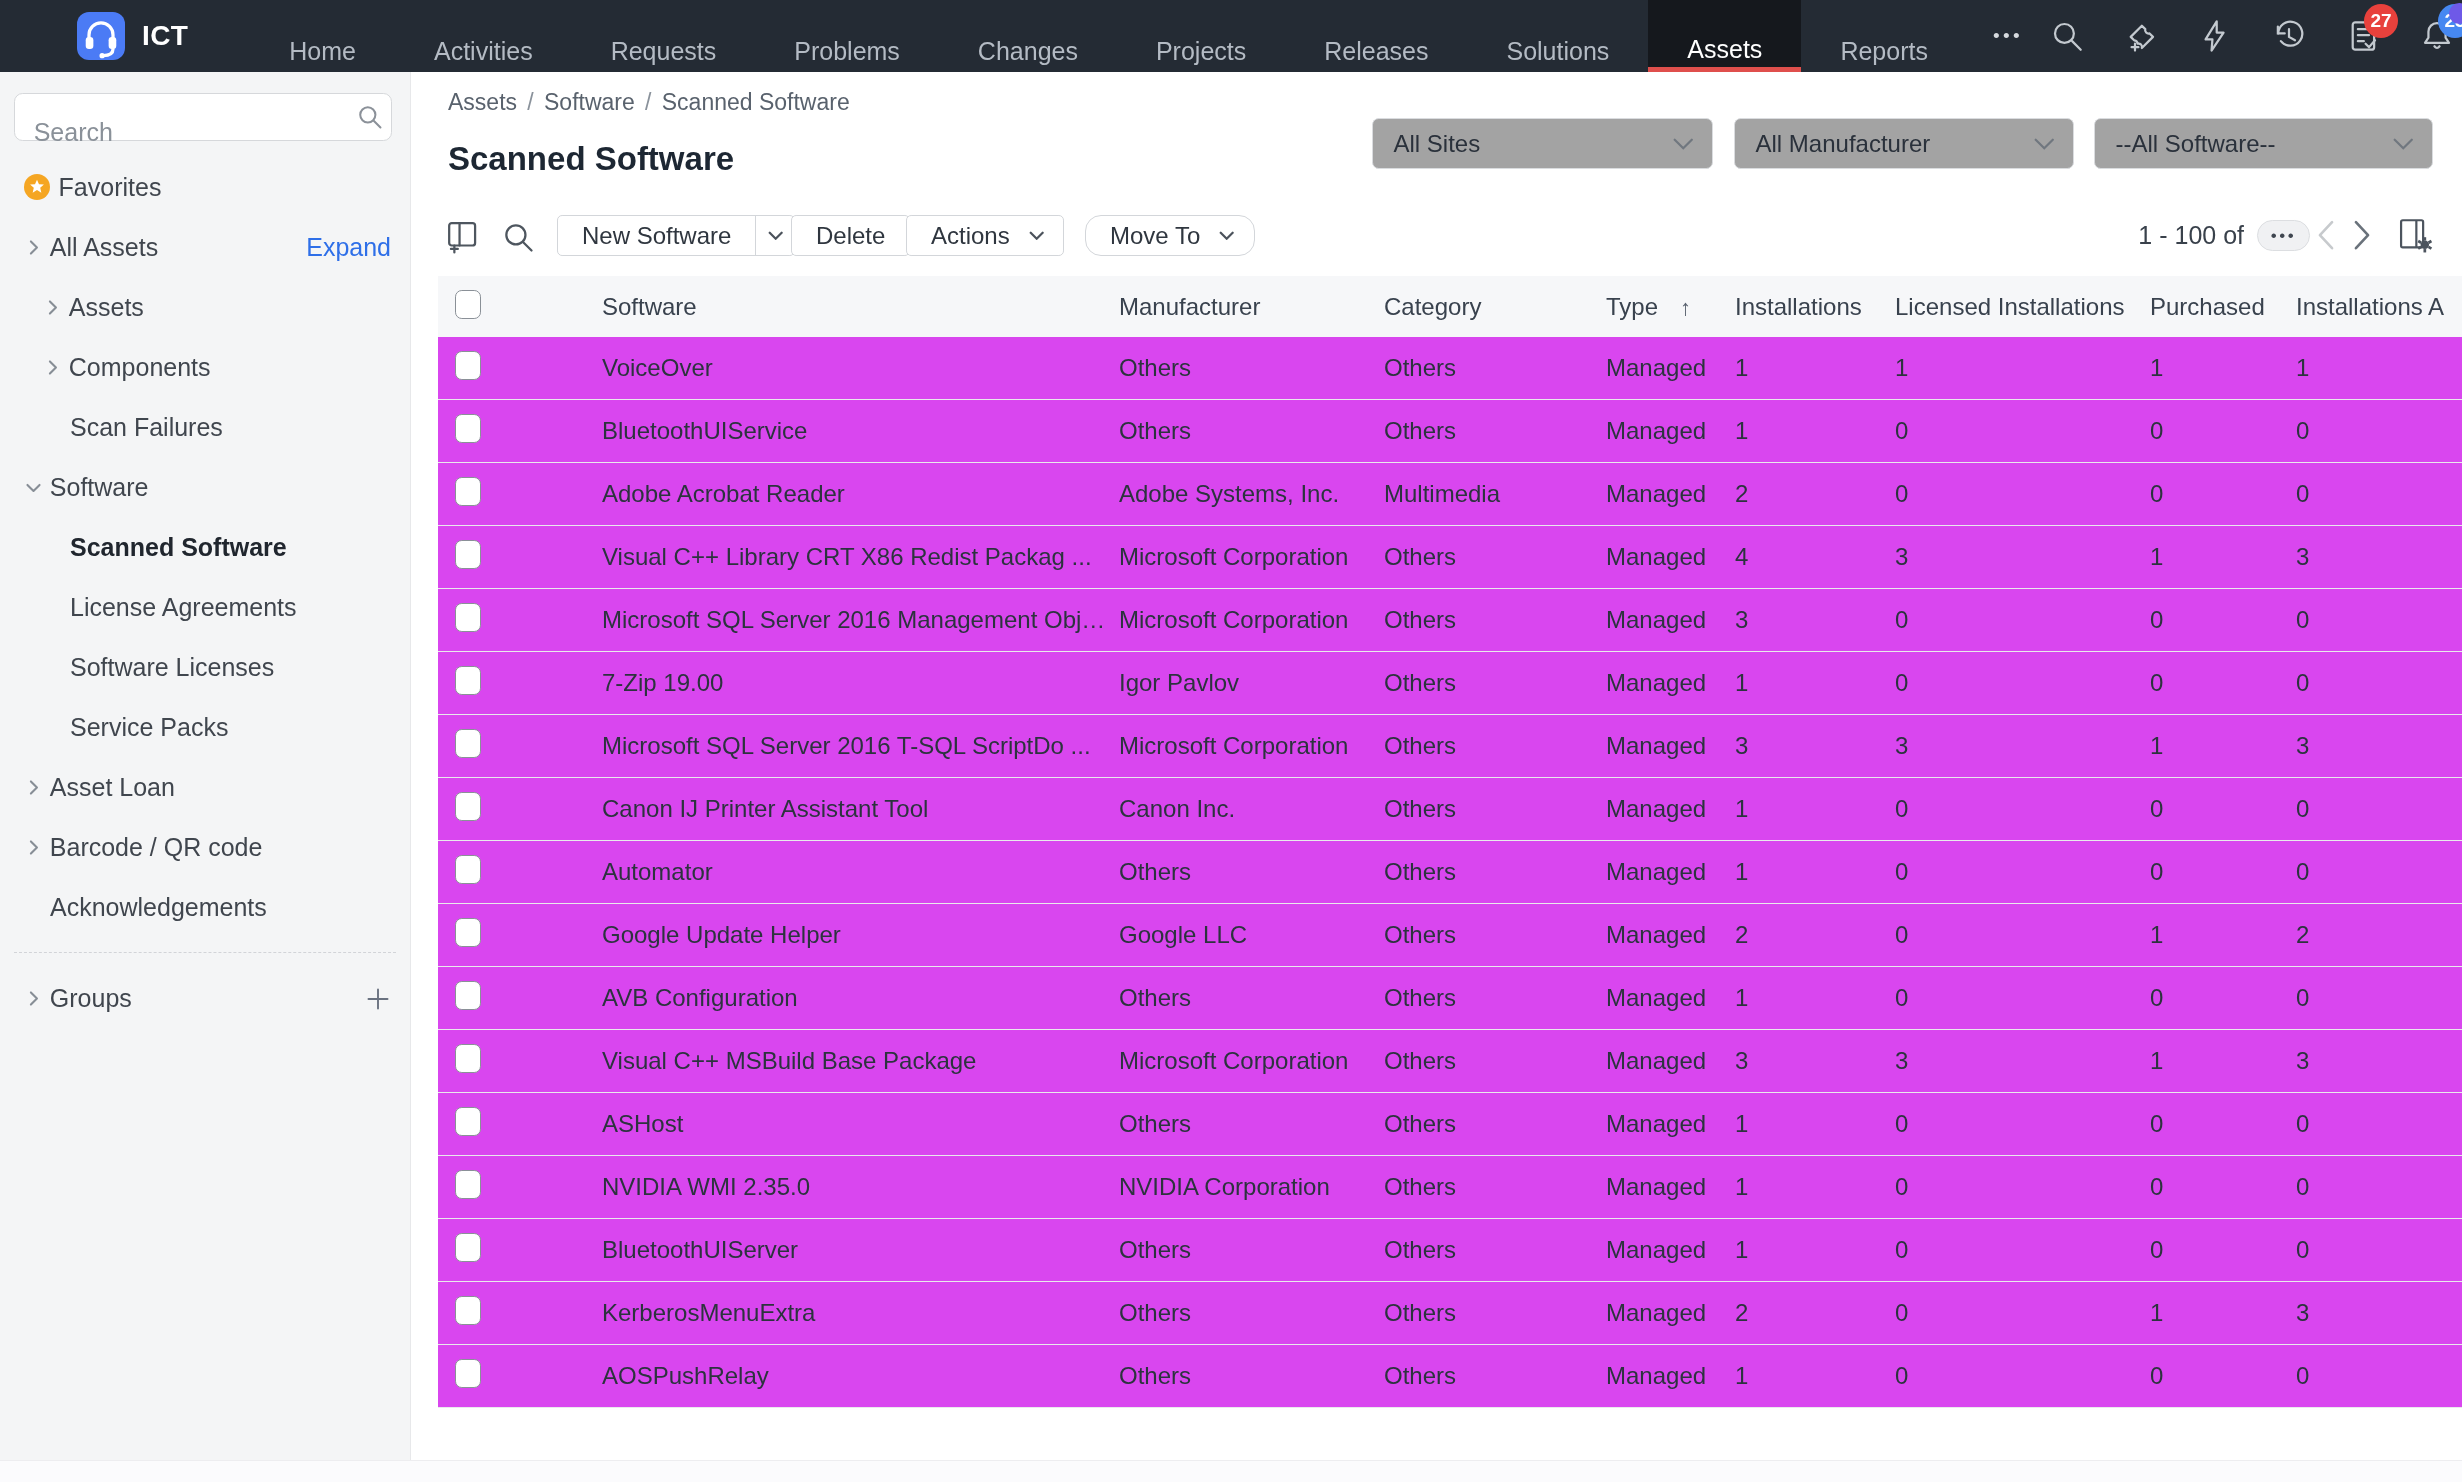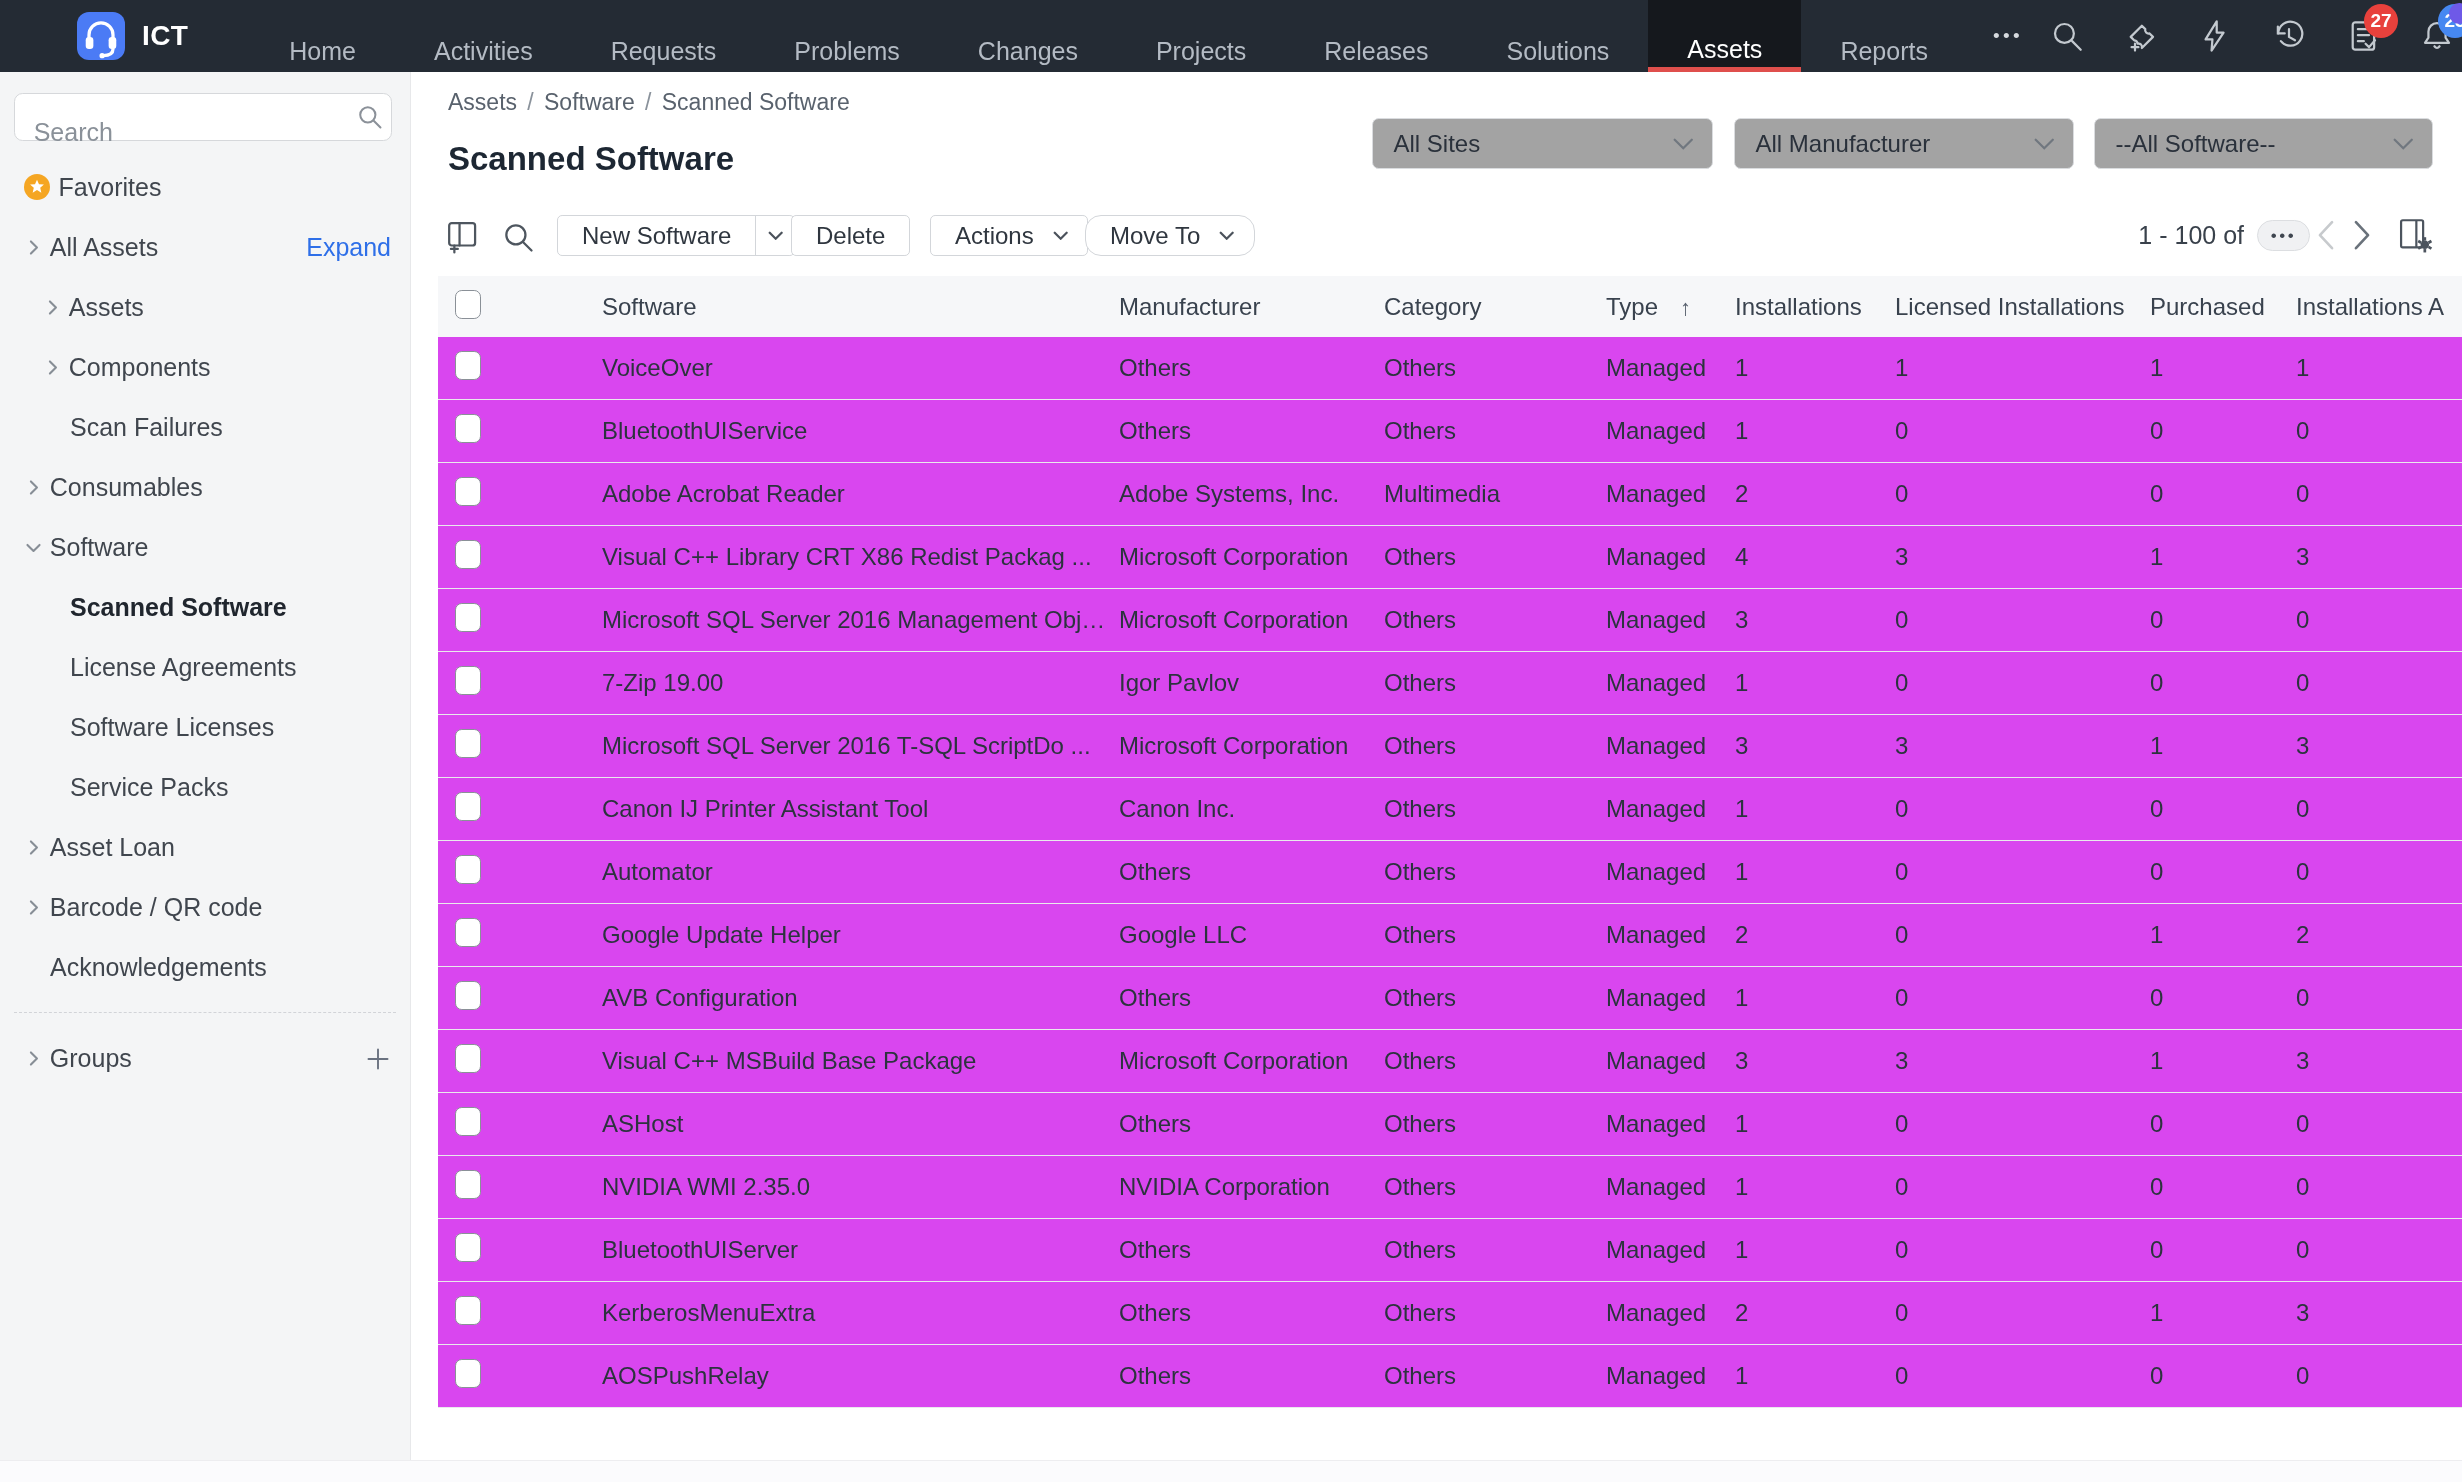--- a/index.html
+++ b/index.html
@@ -205,26 +205,20 @@
         <svg class="chev" viewBox="0 0 22 22" fill="none" stroke="#878e96" stroke-width="2.4" stroke-linecap="round" stroke-linejoin="round">
           <polyline points="8,4 15,11 8,18"></polyline>
         </svg>
         <span>Components</span>
       </li>
       <li class="side-item lv1 nochev">
         <span>Scan Failures</span>
       </li>
       <li class="side-item lv0">
         <svg class="chev" viewBox="0 0 22 22" fill="none" stroke="#878e96" stroke-width="2.4" stroke-linecap="round" stroke-linejoin="round">
-          <polyline points="8,4 15,11 8,18"></polyline>
-        </svg>
-        <span>Consumables</span>
-      </li>
-      <li class="side-item lv0">
-        <svg class="chev" viewBox="0 0 22 22" fill="none" stroke="#878e96" stroke-width="2.4" stroke-linecap="round" stroke-linejoin="round">
           <polyline points="4,8 11,15 18,8"></polyline>
         </svg>
         <span>Software</span>
       </li>
       <li class="side-item lv1 nochev selected">
         <span>Scanned Software</span>
       </li>
       <li class="side-item lv1 nochev">
         <span>License Agreements</span>
       </li>
@@ -310,21 +304,21 @@
   <span class="lbl">New Software</span>
   <span class="split-caret">
     <svg viewBox="0 0 18 11" fill="none" stroke="#4b525b" stroke-width="2.6" stroke-linecap="round">
         <polyline points="2,2 9,9 16,2"></polyline>
       </svg>
   </span>
 </div>
 <div class="btn" style="left:791px;">
   <span class="lbl">Delete</span>
 </div>
-<div class="btn" style="left:930px;">
+<div class="btn" style="left:906px;">
   <span class="lbl">Actions</span>
   <svg class="caret" viewBox="0 0 18 11" fill="none" stroke="#4b525b" stroke-width="2.6" stroke-linecap="round">
       <polyline points="2,2 9,9 16,2"></polyline>
     </svg>
 </div>
 <div class="btn" style="left:1085px;border-radius:16px;">
   <span class="lbl">Move To</span>
   <svg class="caret" viewBox="0 0 18 11" fill="none" stroke="#4b525b" stroke-width="2.6" stroke-linecap="round">
       <polyline points="2,2 9,9 16,2"></polyline>
     </svg>

